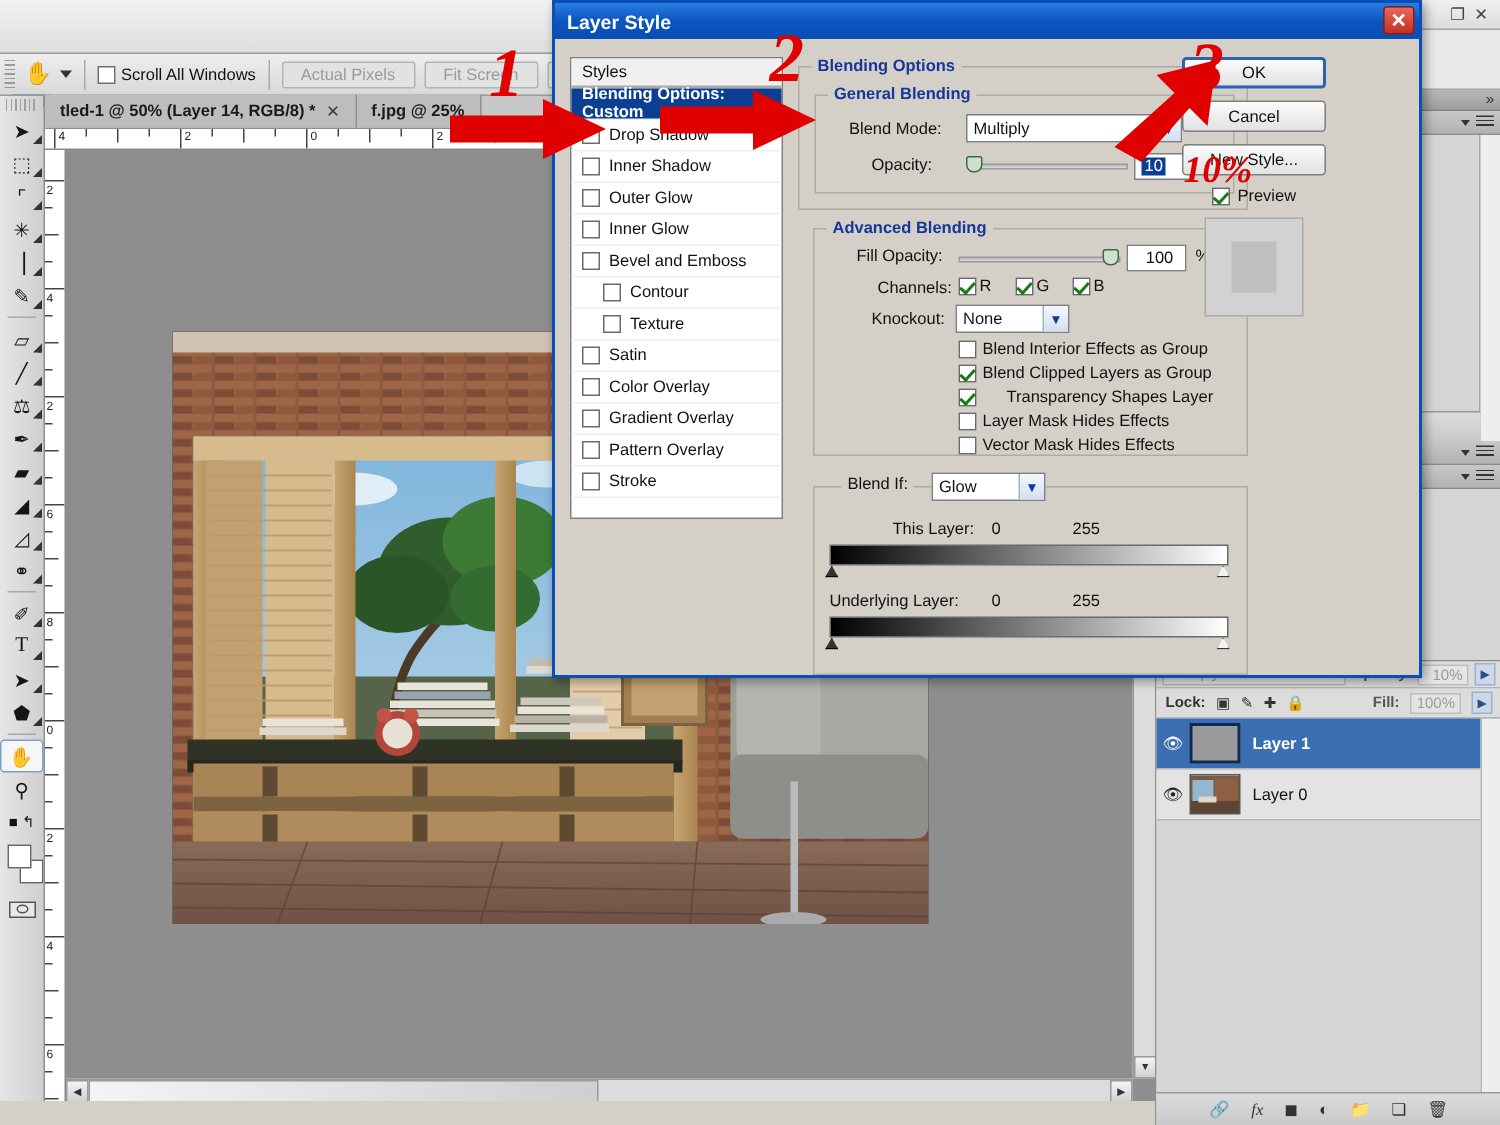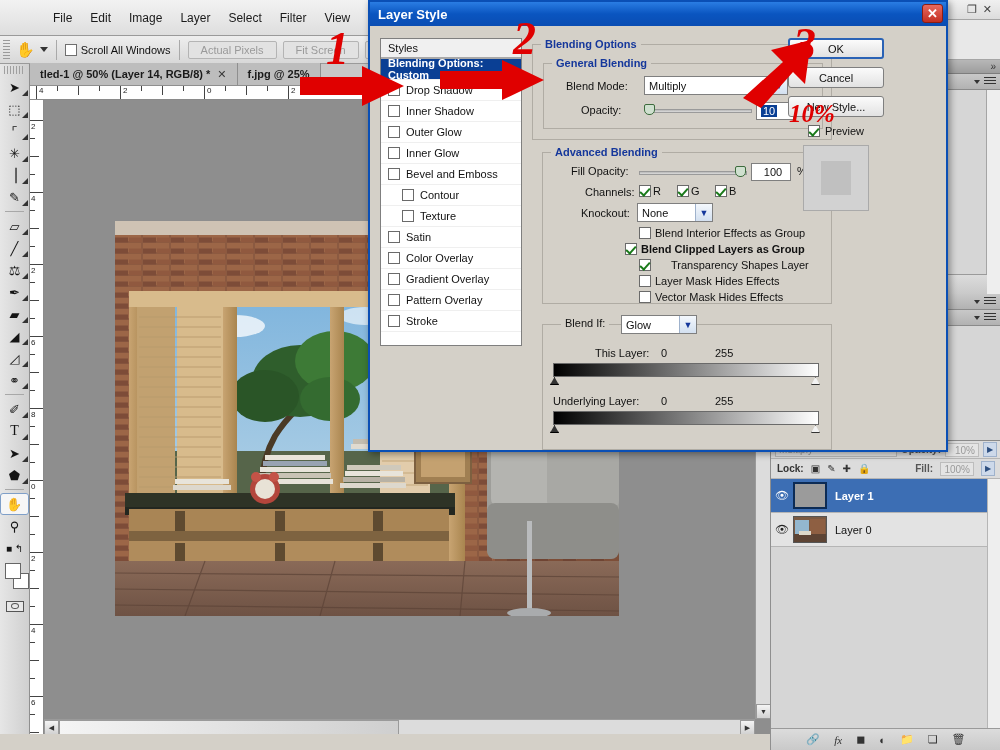--- a/index.html
+++ b/index.html
@@ -259,30 +259,20 @@
   .num { font-size: 46px; line-height: 1; font-family: "Liberation Serif", serif; font-style: italic; }
   .arrow-r { position: absolute; z-index: 91; }
 </style>
 </head>
 <body>
 
 <div id="app">
 
   <div class="menubar">
     <div class="ps-logo">Ps</div>
-    <div class="menu-items">
-      <div class="menu-item">File</div>
-      <div class="menu-item">Edit</div>
-      <div class="menu-item">Image</div>
-      <div class="menu-item">Layer</div>
-      <div class="menu-item">Select</div>
-      <div class="menu-item">Filter</div>
-      <div class="menu-item">View</div>
-      <div class="menu-item">Win</div>
-    </div>
   </div>
 
   <div class="optionsbar">
     <div class="grip"></div>
     <div class="tool-icon-hand">✋</div>
     <div class="caret-sm"></div>
     <div class="ob-sep"></div>
     <label class="ob-check">
       <span class="chk"></span>
       <span>Scroll All Windows</span>
@@ -843,21 +833,21 @@
           <span class="lbl" style="position:absolute;left:38px;top:54px;">Knockout:</span>
           <div class="combo" style="position:absolute;left:94px;top:50px;width:76px;">
             <span>None</span>
             <span class="arr">▼</span>
           </div>
 
           <label style="position:absolute;left:96px;top:74px;display:flex;align-items:center;gap:4px;">
             <span class="chk-g"></span>
             <span class="lbl">Blend Interior Effects as Group</span>
           </label>
-          <label style="position:absolute;left:82px;top:90px;display:flex;align-items:center;gap:4px;font-weight:bold;">
+          <label style="position:absolute;left:96px;top:90px;display:flex;align-items:center;gap:4px;">
             <span class="chk-g on"></span>
             <span class="lbl">Blend Clipped Layers as Group</span>
           </label>
           <label style="position:absolute;left:96px;top:106px;display:flex;align-items:center;gap:20px;">
             <span class="chk-g on"></span>
             <span class="lbl">Transparency Shapes Layer</span>
           </label>
           <label style="position:absolute;left:96px;top:122px;display:flex;align-items:center;gap:4px;">
             <span class="chk-g"></span>
             <span class="lbl">Layer Mask Hides Effects</span>

